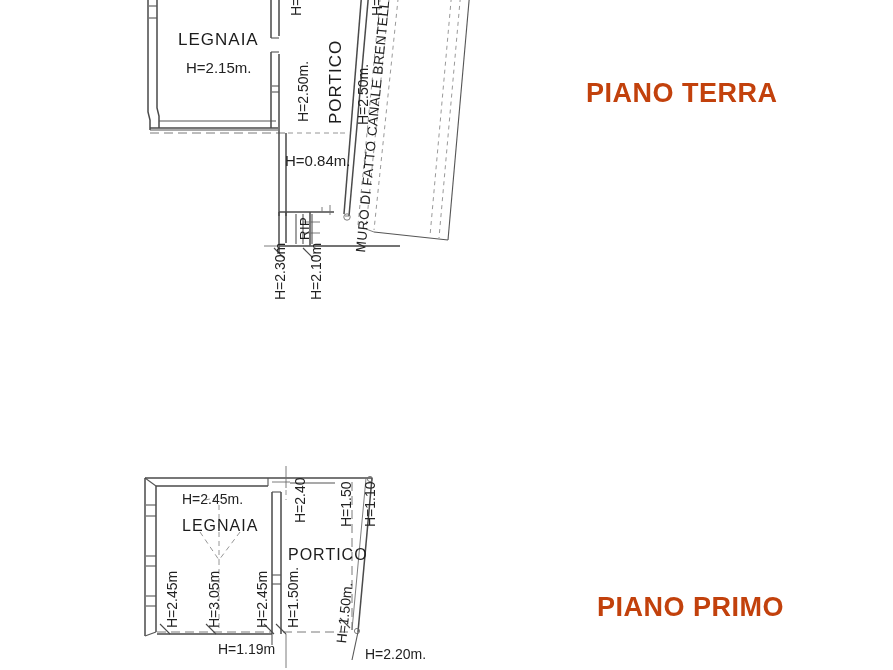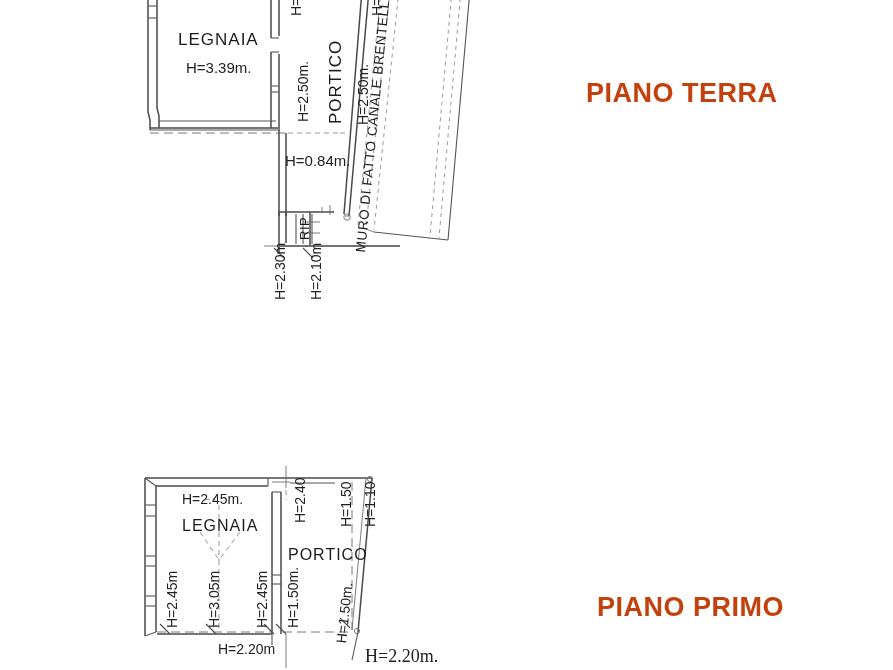--- a/index.html
+++ b/index.html
@@ -190,21 +190,21 @@
     <path class="tick" d="M264,624 L274,634"></path>
     <path class="tick" d="M276,624 L286,634"></path>
     <path class="tick" d="M340,618 L350,628"></path>
   </g>
 </svg>
 
 <div class="floor-title" id="title-piano-terra">PIANO TERRA</div>
 
 <div class="room-label" style="left:178px; top:30px; font-size:17px; letter-spacing:1px;">LEGNAIA</div>
 
-<div class="dim" style="left:186px; top:59px; font-size:15px;">H=3.39m.</div>
+<div class="dim" style="left:186px; top:59px; font-size:15px;">H=2.15m.</div>
 
 <div class="room-label vert" style="left:326px; top:124px; font-size:17px; letter-spacing:1px;">PORTICO</div>
 
 <div class="dim vert" style="left:295px; top:122px; font-size:14px;">H=2.50m.</div>
 
 <div class="dim vert" style="left:355px; top:125px; font-size:14px;">H=2.50m.</div>
 
 <div class="dim vert" style="left:288px; top:16px; font-size:14px;">H=2.</div>
 
 <div class="dim vert" style="left:369px; top:16px; font-size:14px;">H=1.</div>
@@ -238,15 +238,15 @@
 
 <div class="dim vert" style="left:206px; top:628px; font-size:14px;">H=3.05m</div>
 
 <div class="dim vert" style="left:254px; top:628px; font-size:14px;">H=2.45m</div>
 
 <div class="dim vert" style="left:285px; top:628px; font-size:14px;">H=1.50m.</div>
 
 <div class="dim" style="left:349px; top:628px; font-size:14px;
      transform-origin:left bottom; transform: rotate(-84deg);">H=1.50m.</div>
 
-<div class="dim" style="left:218px; top:641px; font-size:14px;">H=2.20m</div>
-
-<div class="dim" style="left:365px; top:646px; font-size:18px;font-family:Liberation Serif, serif;">H=2.20m.</div>
+<div class="dim" style="left:218px; top:641px; font-size:14px;">H=1.19m</div>
+
+<div class="dim" style="left:365px; top:646px; font-size:14px;">H=2.20m.</div>
 
 </body></html>

